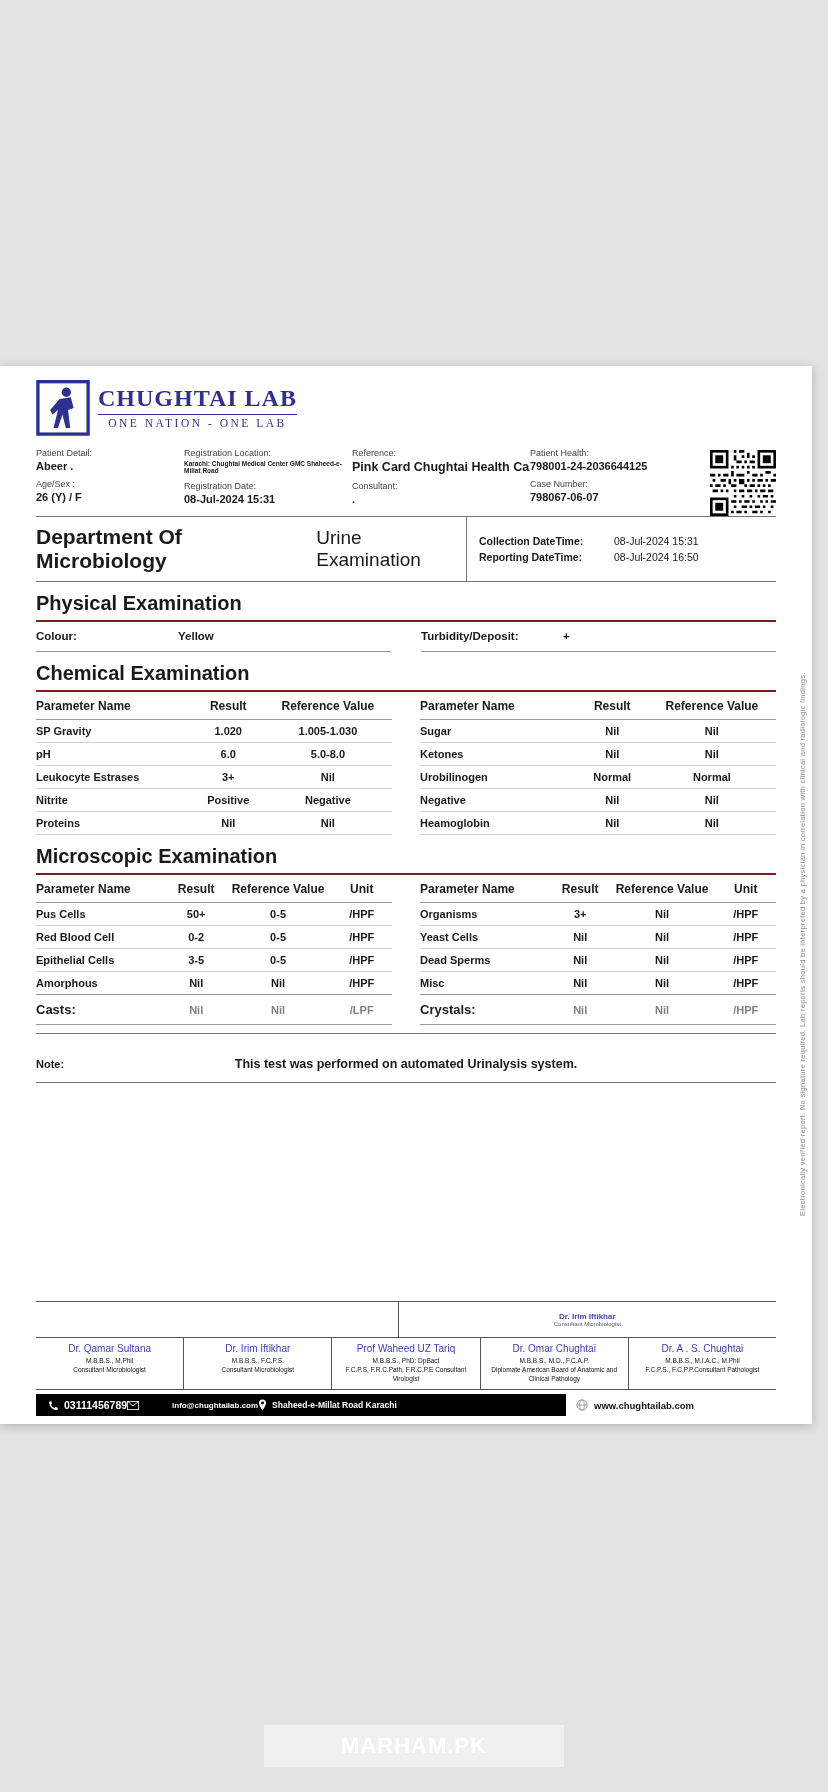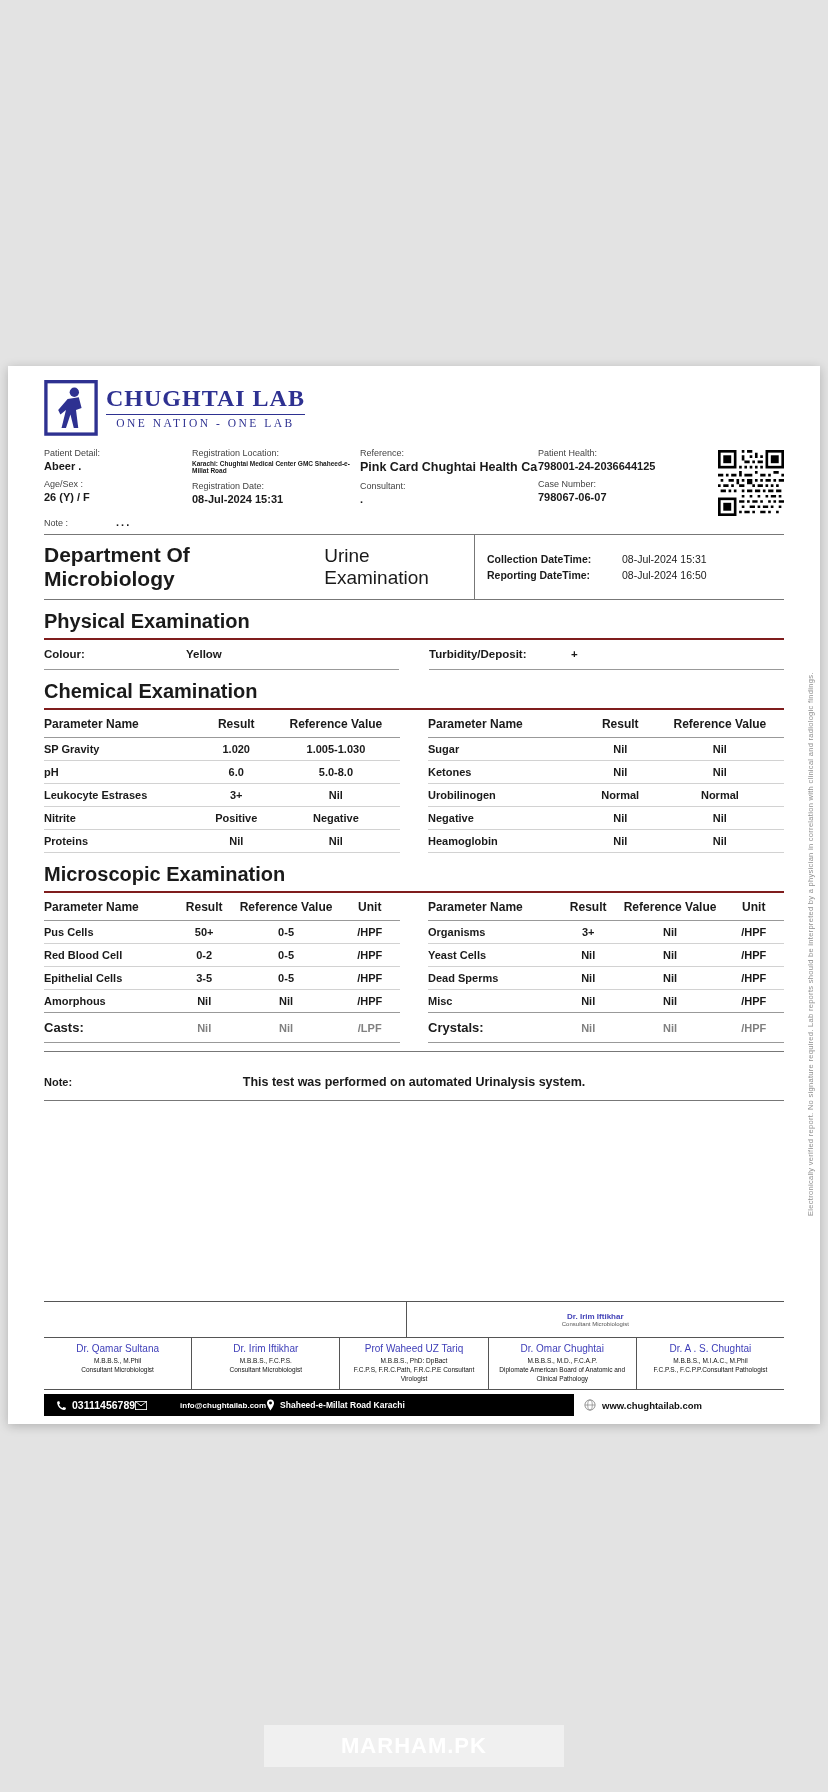--- a/index.html
+++ b/index.html
@@ -1,21 +1,21 @@
 <!DOCTYPE html>
 <html><head>
 <meta charset="utf-8">
 <style>
   * { margin:0; padding:0; box-sizing:border-box; }
   html,body { background:#e3e3e3; }
   body { font-family:"Liberation Sans", sans-serif; color:#1a1a1a; }
   .screen { position:relative; width:828px; height:1792px; background:#e3e3e3; overflow:hidden; }
 
   .doc {
-    position:absolute; left:8px; top:366px; width:812px; height:1058px;
+    position:absolute; left:0; top:366px; width:812px; height:1058px;
     background:#fff; box-shadow:0 2px 10px rgba(0,0,0,0.22);
     display:flex; flex-direction:column; padding:14px 36px 8px;
   }
 
   
   .logo-row { display:flex; align-items:flex-start; gap:8px; margin-bottom:10px; }
   .logo-box svg { display:block; }
   .logo-text { padding-top:6px; }
   .lab-name { font-family:"Liberation Serif", serif; color:#2e3191; font-size:24px; letter-spacing:1px; font-weight:bold; line-height:1.05; }
   .lab-tagline { font-family:"Liberation Serif", serif; color:#2e3191; font-size:11.5px; letter-spacing:2.5px; border-top:1px solid #2e3191; margin-top:3px; padding-top:2px; text-align:center; }
@@ -169,24 +169,20 @@
               <rect x="20" y="2" width="3" height="3"></rect>
             <rect x="0" y="18" width="7" height="7"></rect>
               <rect x="1" y="19" width="5" height="5" fill="#fff"></rect>
               <rect x="2" y="20" width="3" height="3"></rect>
             <path d="M9 0h1v1h-1z M11 0h2v1h-2z M14 1h1v2h-1z M9 2h1v2h-1z M12 2h1v1h-1z M16 2h1v1h-1z M10 4h2v1h-2z M13 4h1v1h-1z M15 4h2v1h-2z M8 6h1v1h-1z M10 6h1v1h-1z M12 6h1v1h-1z M14 6h1v1h-1z M16 6h1v1h-1z M0 9h2v1h-2z M3 9h1v1h-1z M5 9h2v1h-2z M8 8h1v2h-1z M10 9h3v1h-3z M14 8h1v1h-1z M16 9h2v1h-2z M19 9h1v1h-1z M21 8h2v1h-2z M24 9h1v1h-1z M1 11h1v1h-1z M4 11h2v1h-2z M7 11h1v2h-1z M9 11h1v1h-1z M11 11h2v2h-2z M14 11h1v1h-1z M16 11h1v1h-1z M18 11h2v1h-2z M21 11h1v1h-1z M23 11h2v1h-2z M0 13h1v1h-1z M2 13h2v1h-2z M5 13h1v1h-1z M8 13h2v1h-2z M13 13h1v1h-1z M15 13h2v1h-2z M18 13h1v1h-1z M20 13h1v1h-1z M22 13h1v1h-1z M1 15h2v1h-2z M4 15h1v1h-1z M6 15h1v1h-1z M9 15h1v1h-1z M11 15h2v1h-2z M14 15h2v1h-2z M17 15h1v1h-1z M19 15h2v1h-2z M22 15h2v1h-2z M9 17h1v1h-1z M12 17h1v1h-1z M15 17h1v1h-1z M18 17h1v1h-1z M20 17h2v1h-2z M23 17h1v1h-1z M8 19h2v1h-2z M11 19h1v1h-1z M13 19h2v1h-2z M16 19h1v1h-1z M19 19h1v1h-1z M21 19h1v1h-1z M23 19h2v1h-2z M9 21h1v1h-1z M12 21h2v1h-2z M15 21h1v1h-1z M17 21h2v1h-2z M20 21h1v1h-1z M23 21h1v1h-1z M8 23h1v1h-1z M10 23h2v1h-2z M13 23h1v1h-1z M16 23h2v1h-2z M19 23h1v1h-1z M22 23h1v1h-1z"></path>
           </g>
         </svg>
       </div>
     </div>
 
-    <div class="note-row">
-      <span class="plabel">Note :</span>
-      <span class="pvalue">...</span>
-    </div>
 
     <div class="dept-row">
       <div class="dept-left">
         <span class="dept-name">Department Of Microbiology</span>
         <span class="exam-name">Urine Examination</span>
       </div>
       <div class="dept-right">
         <div class="dt-row">
           <span class="dt-label">Collection DateTime:</span>
           <span class="dt-value">08-Jul-2024 15:31</span>

